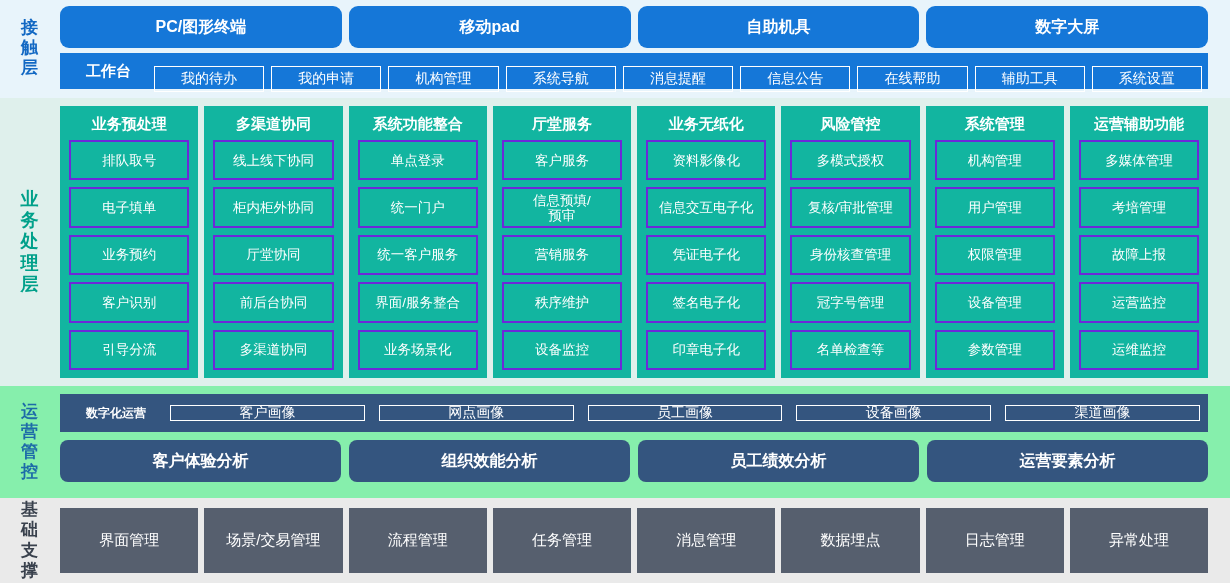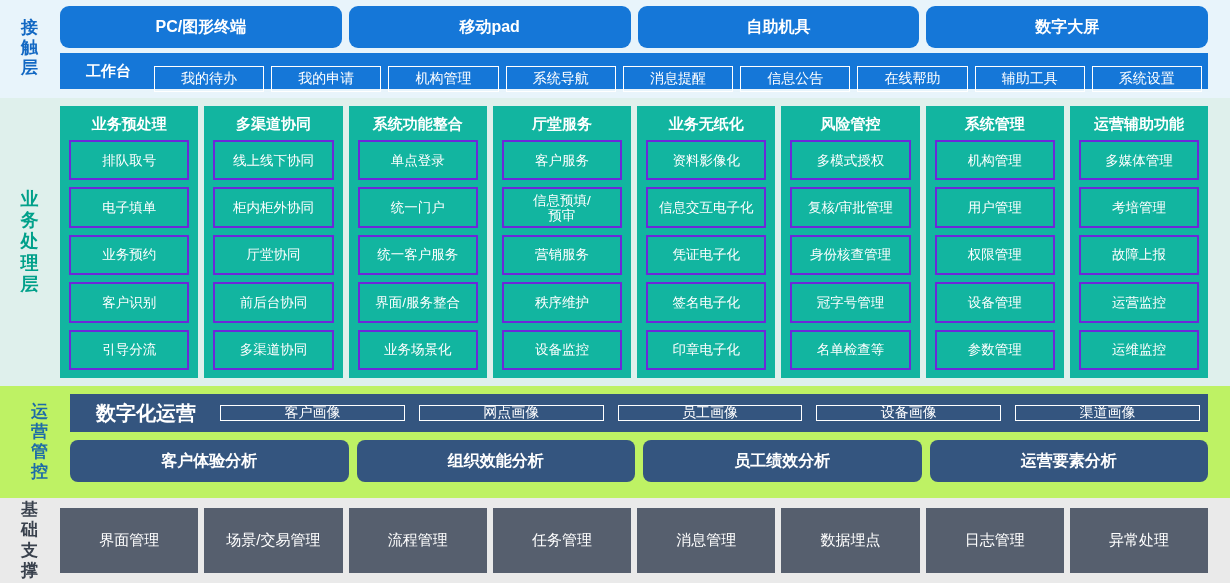--- a/index.html
+++ b/index.html
@@ -98,31 +98,31 @@
     border: 2px solid #6d28d9;
     color: #ffffff;
     font-size: 13.5px;
     display: flex; align-items: center; justify-content: center;
     text-align: center;
     line-height: 1.12;
     white-space: pre-line;
   }
 
   
-  .band-ops { background: #bef264; height: 112px; padding: 8px 0 8px 10px; }
+  .band-ops { background: #86efac; height: 112px; padding: 8px 0 8px 0; }
   .band-ops .band-label { color: #1d6ba8; }
   .band-ops .band-body { padding-right: 22px; gap: 8px; }
   .ops-row1 {
     height: 38px;
     background: #34557f;
     display: flex; align-items: center;
     padding: 0 8px; gap: 14px;
   }
   .ops-row1 .lead {
-    color: #ffffff; font-size: 20px; font-weight: bold;
+    color: #ffffff; font-size: 12px; font-weight: bold;
     padding: 0 10px 0 18px; white-space: nowrap;
   }
   .ops-row1 .pill {
     flex: 1 1 0; min-width: 0; height: 16px;
     border: 1px solid #ffffff; color: #ffffff;
     font-size: 14px;
     display: flex; align-items: center; justify-content: center;
     white-space: nowrap;
   }
   .ops-row2 { display: flex; gap: 8px; height: 42px; }

